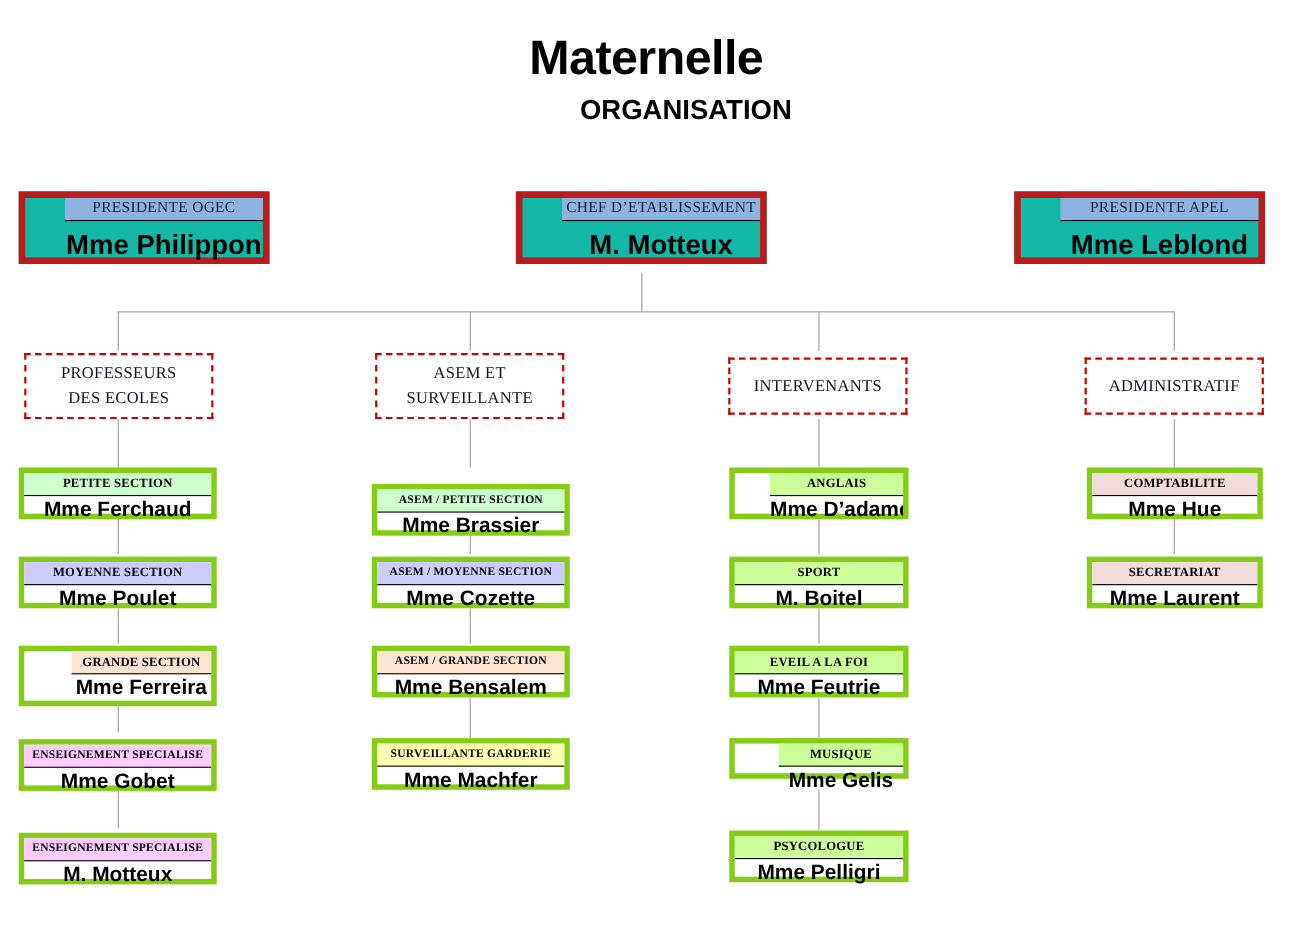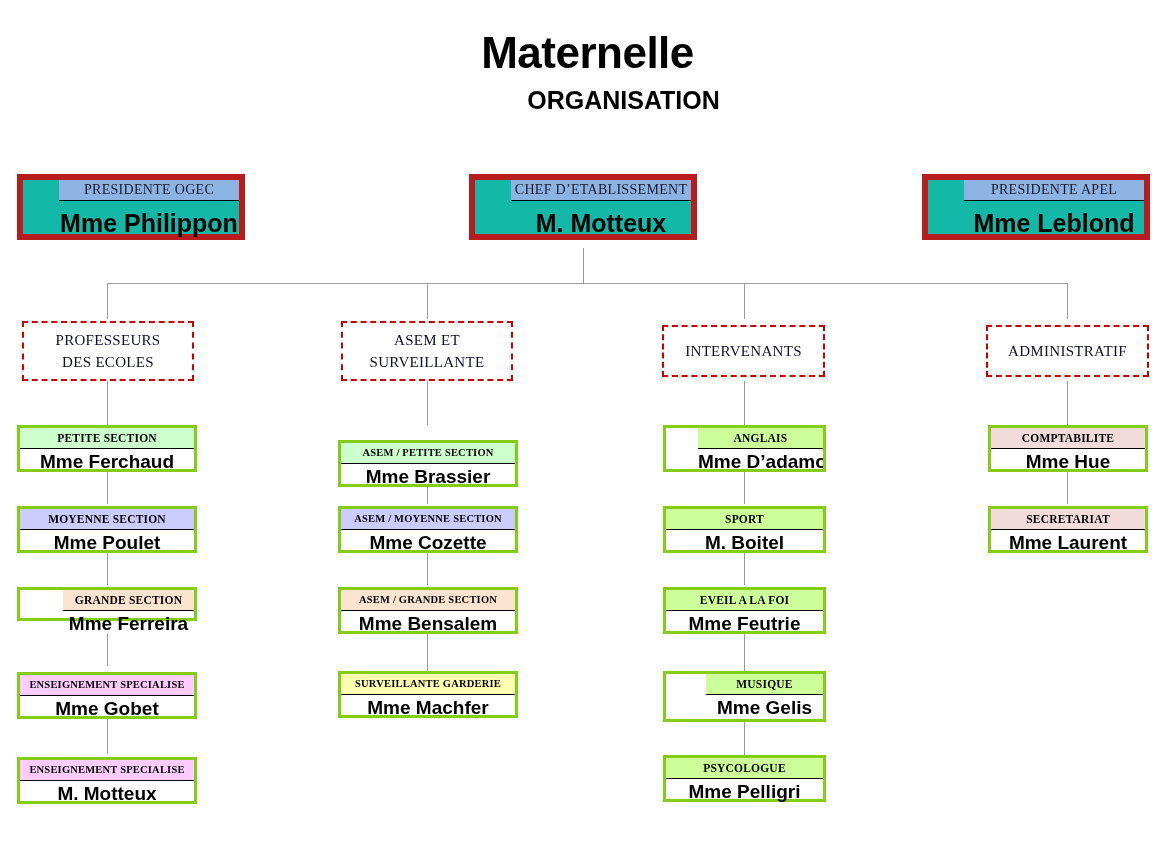--- a/index.html
+++ b/index.html
@@ -91,21 +91,21 @@
     font-family: "Liberation Serif", serif;
     font-size: 15px;
     color: #101028;
     line-height: 22px;
     letter-spacing: 0.3px;
   }
 
   
   .leaf {
     position: absolute;
-    border: 3px solid #84cc16;
+    border: 5px solid #84cc16;
     background: #ffffff;
     box-sizing: border-box;
   }
   .leaf .lf-head {
     border-bottom: 1px solid #000000;
     text-align: center;
     font-family: "Liberation Serif", serif;
     font-weight: bold;
     font-size: 11.5px;
     color: #000000;
@@ -203,21 +203,21 @@
 </div>
 
 <div class="leaf" style="left:17px; top:425px; width:180px; height:47px;">
   <div class="lf-head" style="background:#ccffcc;">PETITE SECTION</div>
   <div class="lf-name">Mme Ferchaud</div>
 </div>
 <div class="leaf" style="left:17px; top:506px; width:180px; height:47px;">
   <div class="lf-head" style="background:#ccccff;">MOYENNE SECTION</div>
   <div class="lf-name">Mme Poulet</div>
 </div>
-<div class="leaf" style="left:17px; top:587px; width:180px; height:34px;padding-left:43px;">
+<div class="leaf" style="left:17px; top:587px; width:180px; height:55px;padding-left:43px;">
   <div class="lf-head" style="background:#fde4d0;">GRANDE SECTION</div>
   <div class="lf-name">Mme Ferreira</div>
 </div>
 <div class="leaf narrow" style="left:17px; top:672px; width:180px; height:47px;">
   <div class="lf-head" style="background:#ffccff;">ENSEIGNEMENT SPECIALISE</div>
   <div class="lf-name">Mme Gobet</div>
 </div>
 <div class="leaf narrow" style="left:17px; top:757px; width:180px; height:47px;">
   <div class="lf-head" style="background:#ffccff;">ENSEIGNEMENT SPECIALISE</div>
   <div class="lf-name">M. Motteux</div>
@@ -245,21 +245,21 @@
   <div class="lf-name">Mme D’adamo</div>
 </div>
 <div class="leaf" style="left:663px; top:506px; width:163px; height:47px;">
   <div class="lf-head" style="background:#ccff99;">SPORT</div>
   <div class="lf-name">M. Boitel</div>
 </div>
 <div class="leaf" style="left:663px; top:587px; width:163px; height:47px;">
   <div class="lf-head" style="background:#ccff99;">EVEIL A LA FOI</div>
   <div class="lf-name">Mme Feutrie</div>
 </div>
-<div class="leaf" style="left:663px; top:671px; width:163px; height:51px;padding-left:40px;">
+<div class="leaf" style="left:663px; top:671px; width:163px; height:37px;padding-left:40px;">
   <div class="lf-head" style="background:#ccff99;">MUSIQUE</div>
   <div class="lf-name">Mme Gelis</div>
 </div>
 <div class="leaf" style="left:663px; top:755px; width:163px; height:47px;">
   <div class="lf-head" style="background:#ccff99;">PSYCOLOGUE</div>
   <div class="lf-name">Mme Pelligri</div>
 </div>
 
 <div class="leaf" style="left:988px; top:425px; width:160px; height:47px;">
   <div class="lf-head" style="background:#f2dcdb;">COMPTABILITE</div>

